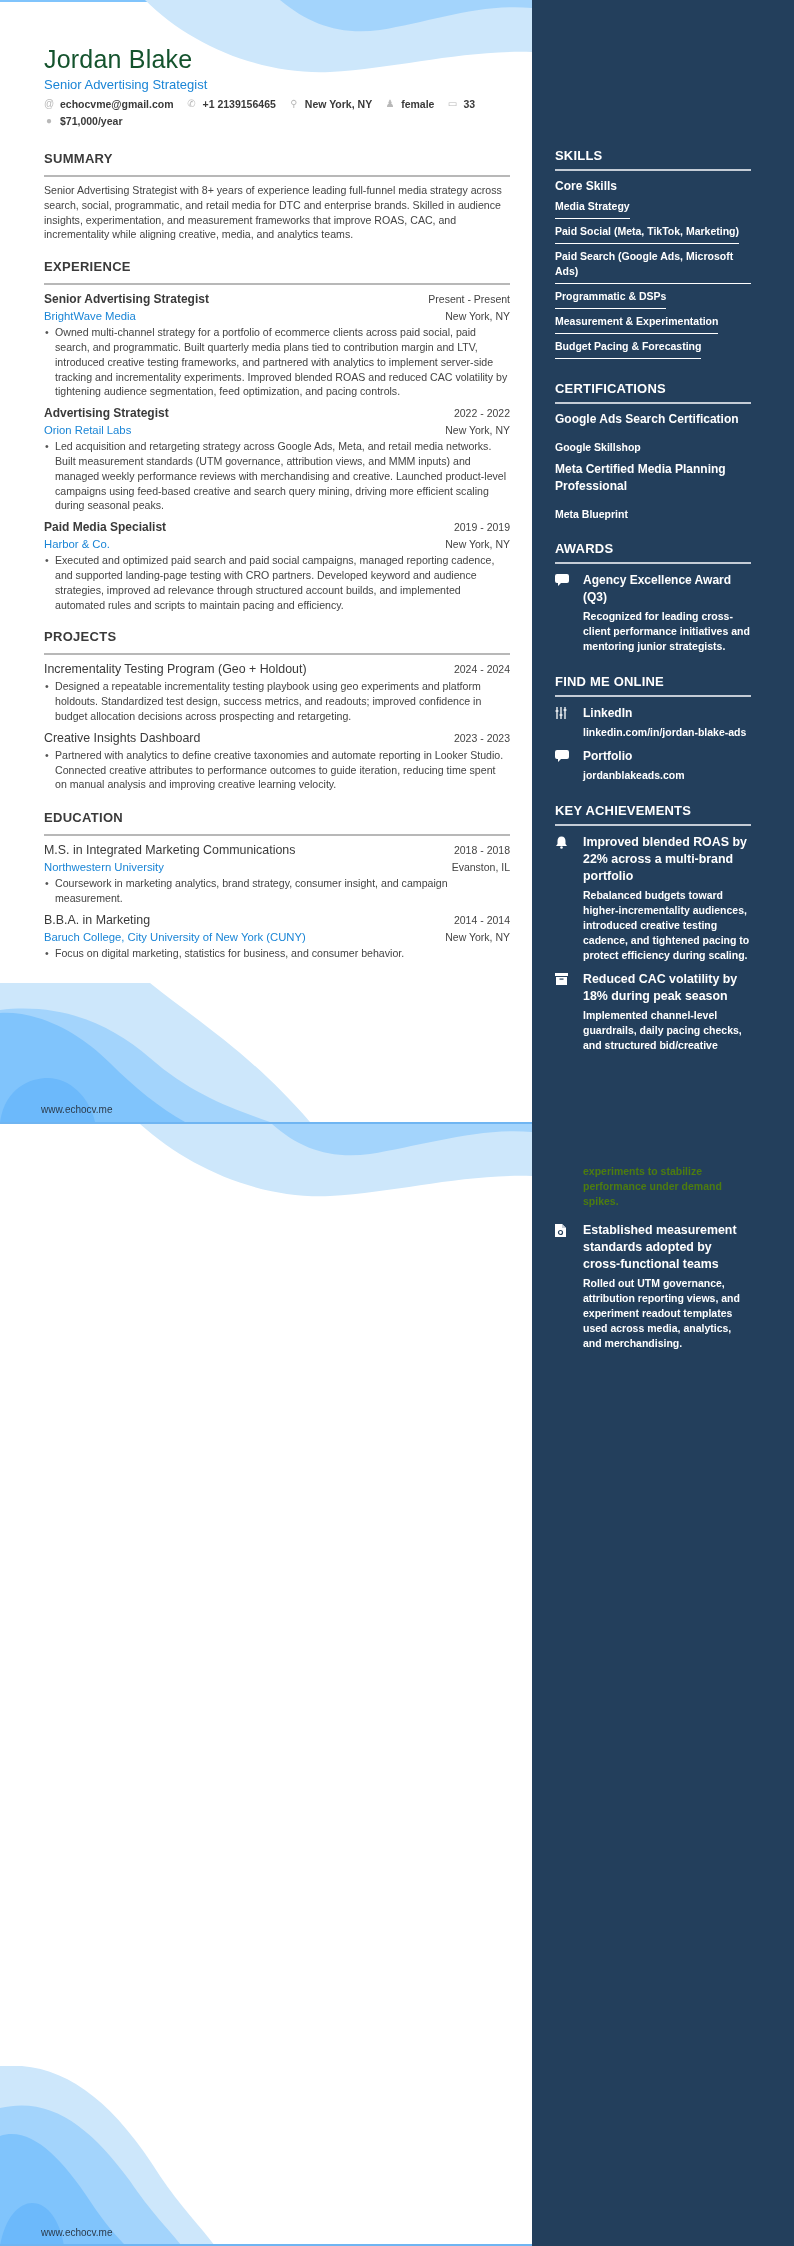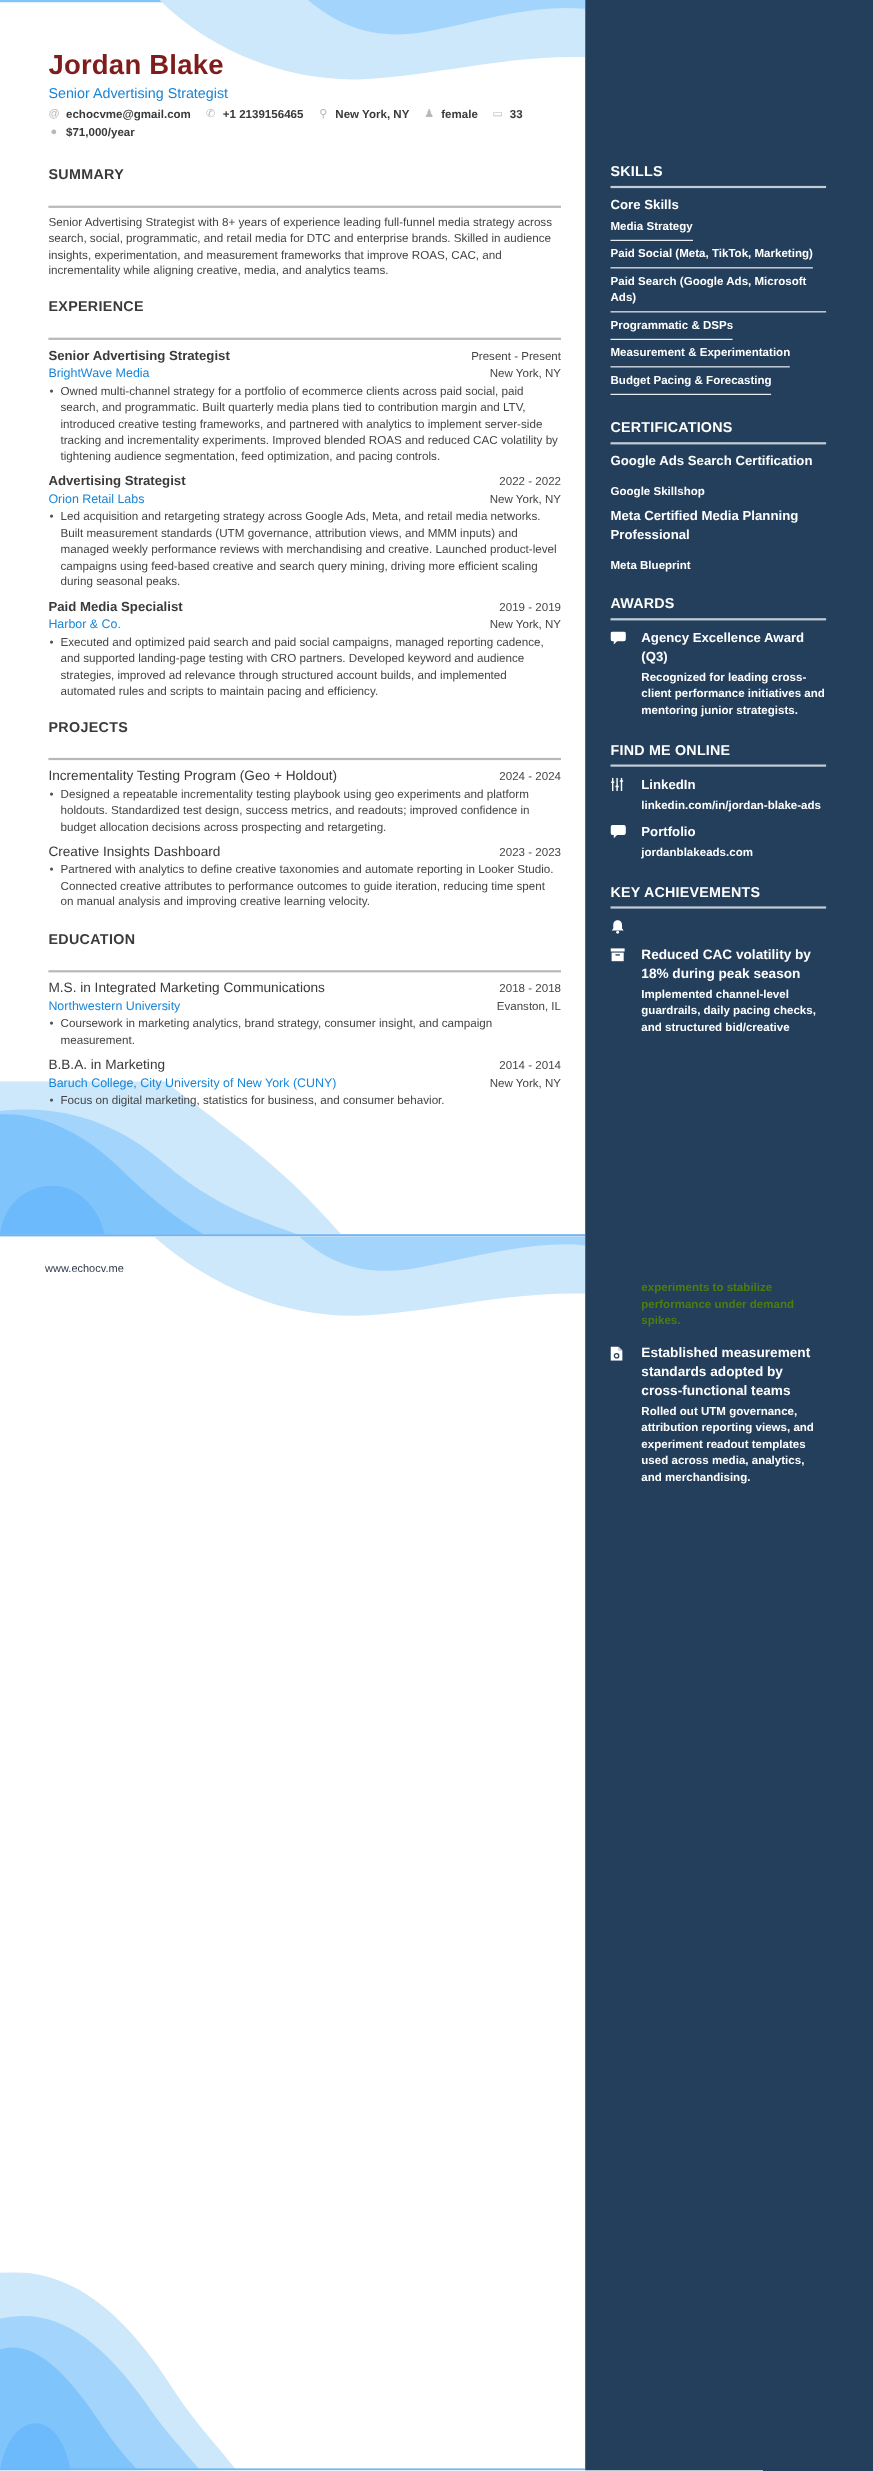--- a/index.html
+++ b/index.html
@@ -4,31 +4,31 @@
 <style>
   * { box-sizing: border-box; margin: 0; padding: 0; }
   html, body { width: 794px; height: 2246px; background: #ffffff; }
   body { position: relative; font-family: "Liberation Sans", "DejaVu Sans", sans-serif; color: #3a3a3a; overflow: hidden; }
 
   .sidebar-bg { position: absolute; left: 532px; top: 0; width: 262px; height: 2246px; background: #233f5c; }
   .waves { position: absolute; left: 0; top: 0; width: 532px; height: 2246px; overflow: hidden; }
   .waves svg { position: absolute; left: 0; }
   .page-sep { position: absolute; left: 0; top: 1122px; width: 532px; height: 2px; background: #6fb5f2; }
   .page-bottom-line { position: absolute; left: 0; top: 2244px; width: 532px; height: 2px; background: #6fb5f2; }
-  .footer-url { position: absolute; left: 41px; font-size: 10px; color: #2b3a4a; margin-top: 44px; }
+  .footer-url { position: absolute; left: 41px; font-size: 10px; color: #2b3a4a; }
 
   .main { position: absolute; left: 44px; top: 44px; width: 466px; }
-  .name { font-size: 25px; font-weight: bold; color: #7f1d1d; letter-spacing: 0.2px; line-height: 30px; }
+  .name { font-size: 25px; font-weight: normal; color: #14532d; letter-spacing: 0.2px; line-height: 30px; }
   .job-title { font-size: 13px; color: #1a85d6; margin-top: 2px; line-height: 17px; }
   .contacts { display: flex; flex-wrap: wrap; font-size: 10.5px; font-weight: bold; color: #3a3a3a; margin-top: 4px; row-gap: 3px; }
   .contact { display: flex; align-items: center; margin-right: 13px; line-height: 14px; }
   .contact .ic { color: #b8b8b8; font-size: 10px; margin-right: 6px; font-weight: normal; width: 10px; text-align: center; }
 
   .section { margin-top: 18px; }
-  .section-title { font-size: 13px; color: #3a3a3a; letter-spacing: 0.3px; padding-bottom: 20px; border-bottom: 2px solid #b8b8b8; line-height: 16px; }
+  .section-title { font-size: 13px; color: #3a3a3a; letter-spacing: 0.3px; padding-bottom: 8px; border-bottom: 2px solid #b8b8b8; line-height: 16px; }
   .para { font-size: 10.6px; line-height: 14.8px; color: #444; margin-top: 6px; }
 
   .entry { margin-top: 6px; }
   .entry-row { display: flex; justify-content: space-between; align-items: baseline; }
   .entry-title { font-size: 12px; font-weight: bold; color: #3a3a3a; line-height: 17px; }
   .entry-title.light { font-weight: normal; font-size: 12.4px; }
   .entry-date { font-size: 10.5px; color: #444; margin-left: 44px; }
   .entry-org { font-size: 11.3px; color: #1a85d6; line-height: 16px; }
   .entry-loc { font-size: 10.5px; color: #444; }
   .bullets { list-style: none; margin-top: 1px; }
@@ -295,20 +295,24 @@
 
   <div class="side-section" style="margin-top:20px">
     <h2 class="side-title">KEY ACHIEVEMENTS</h2>
     <div class="icon-item">
       <span class="sic">
         <svg width="13" height="13" viewBox="0 0 13 13">
             <path d="M6.5 0.5 C3.8 0.5 2.5 2.6 2.5 5 V8 L1 10 H12 L10.5 8 V5 C10.5 2.6 9.2 0.5 6.5 0.5Z" fill="#fff"></path>
             <circle cx="6.5" cy="11.5" r="1.3" fill="#fff"></circle>
           </svg>
       </span>
+      <div class="body">
+        <div class="ach-t">Improved blended ROAS by 22% across a multi-brand portfolio</div>
+        <div class="ach-d">Rebalanced budgets toward higher-incrementality audiences, introduced creative testing cadence, and tightened pacing to protect efficiency during scaling.</div>
+      </div>
     </div>
     <div class="icon-item">
       <span class="sic">
         <svg width="13" height="12" viewBox="0 0 13 12">
             <rect x="0" y="0" width="13" height="3" fill="#fff"></rect>
             <rect x="1" y="4" width="11" height="8" fill="#fff"></rect>
             <rect x="4.5" y="5.5" width="4" height="1.2" fill="#233f5c"></rect>
           </svg>
       </span>
       <div class="body">

